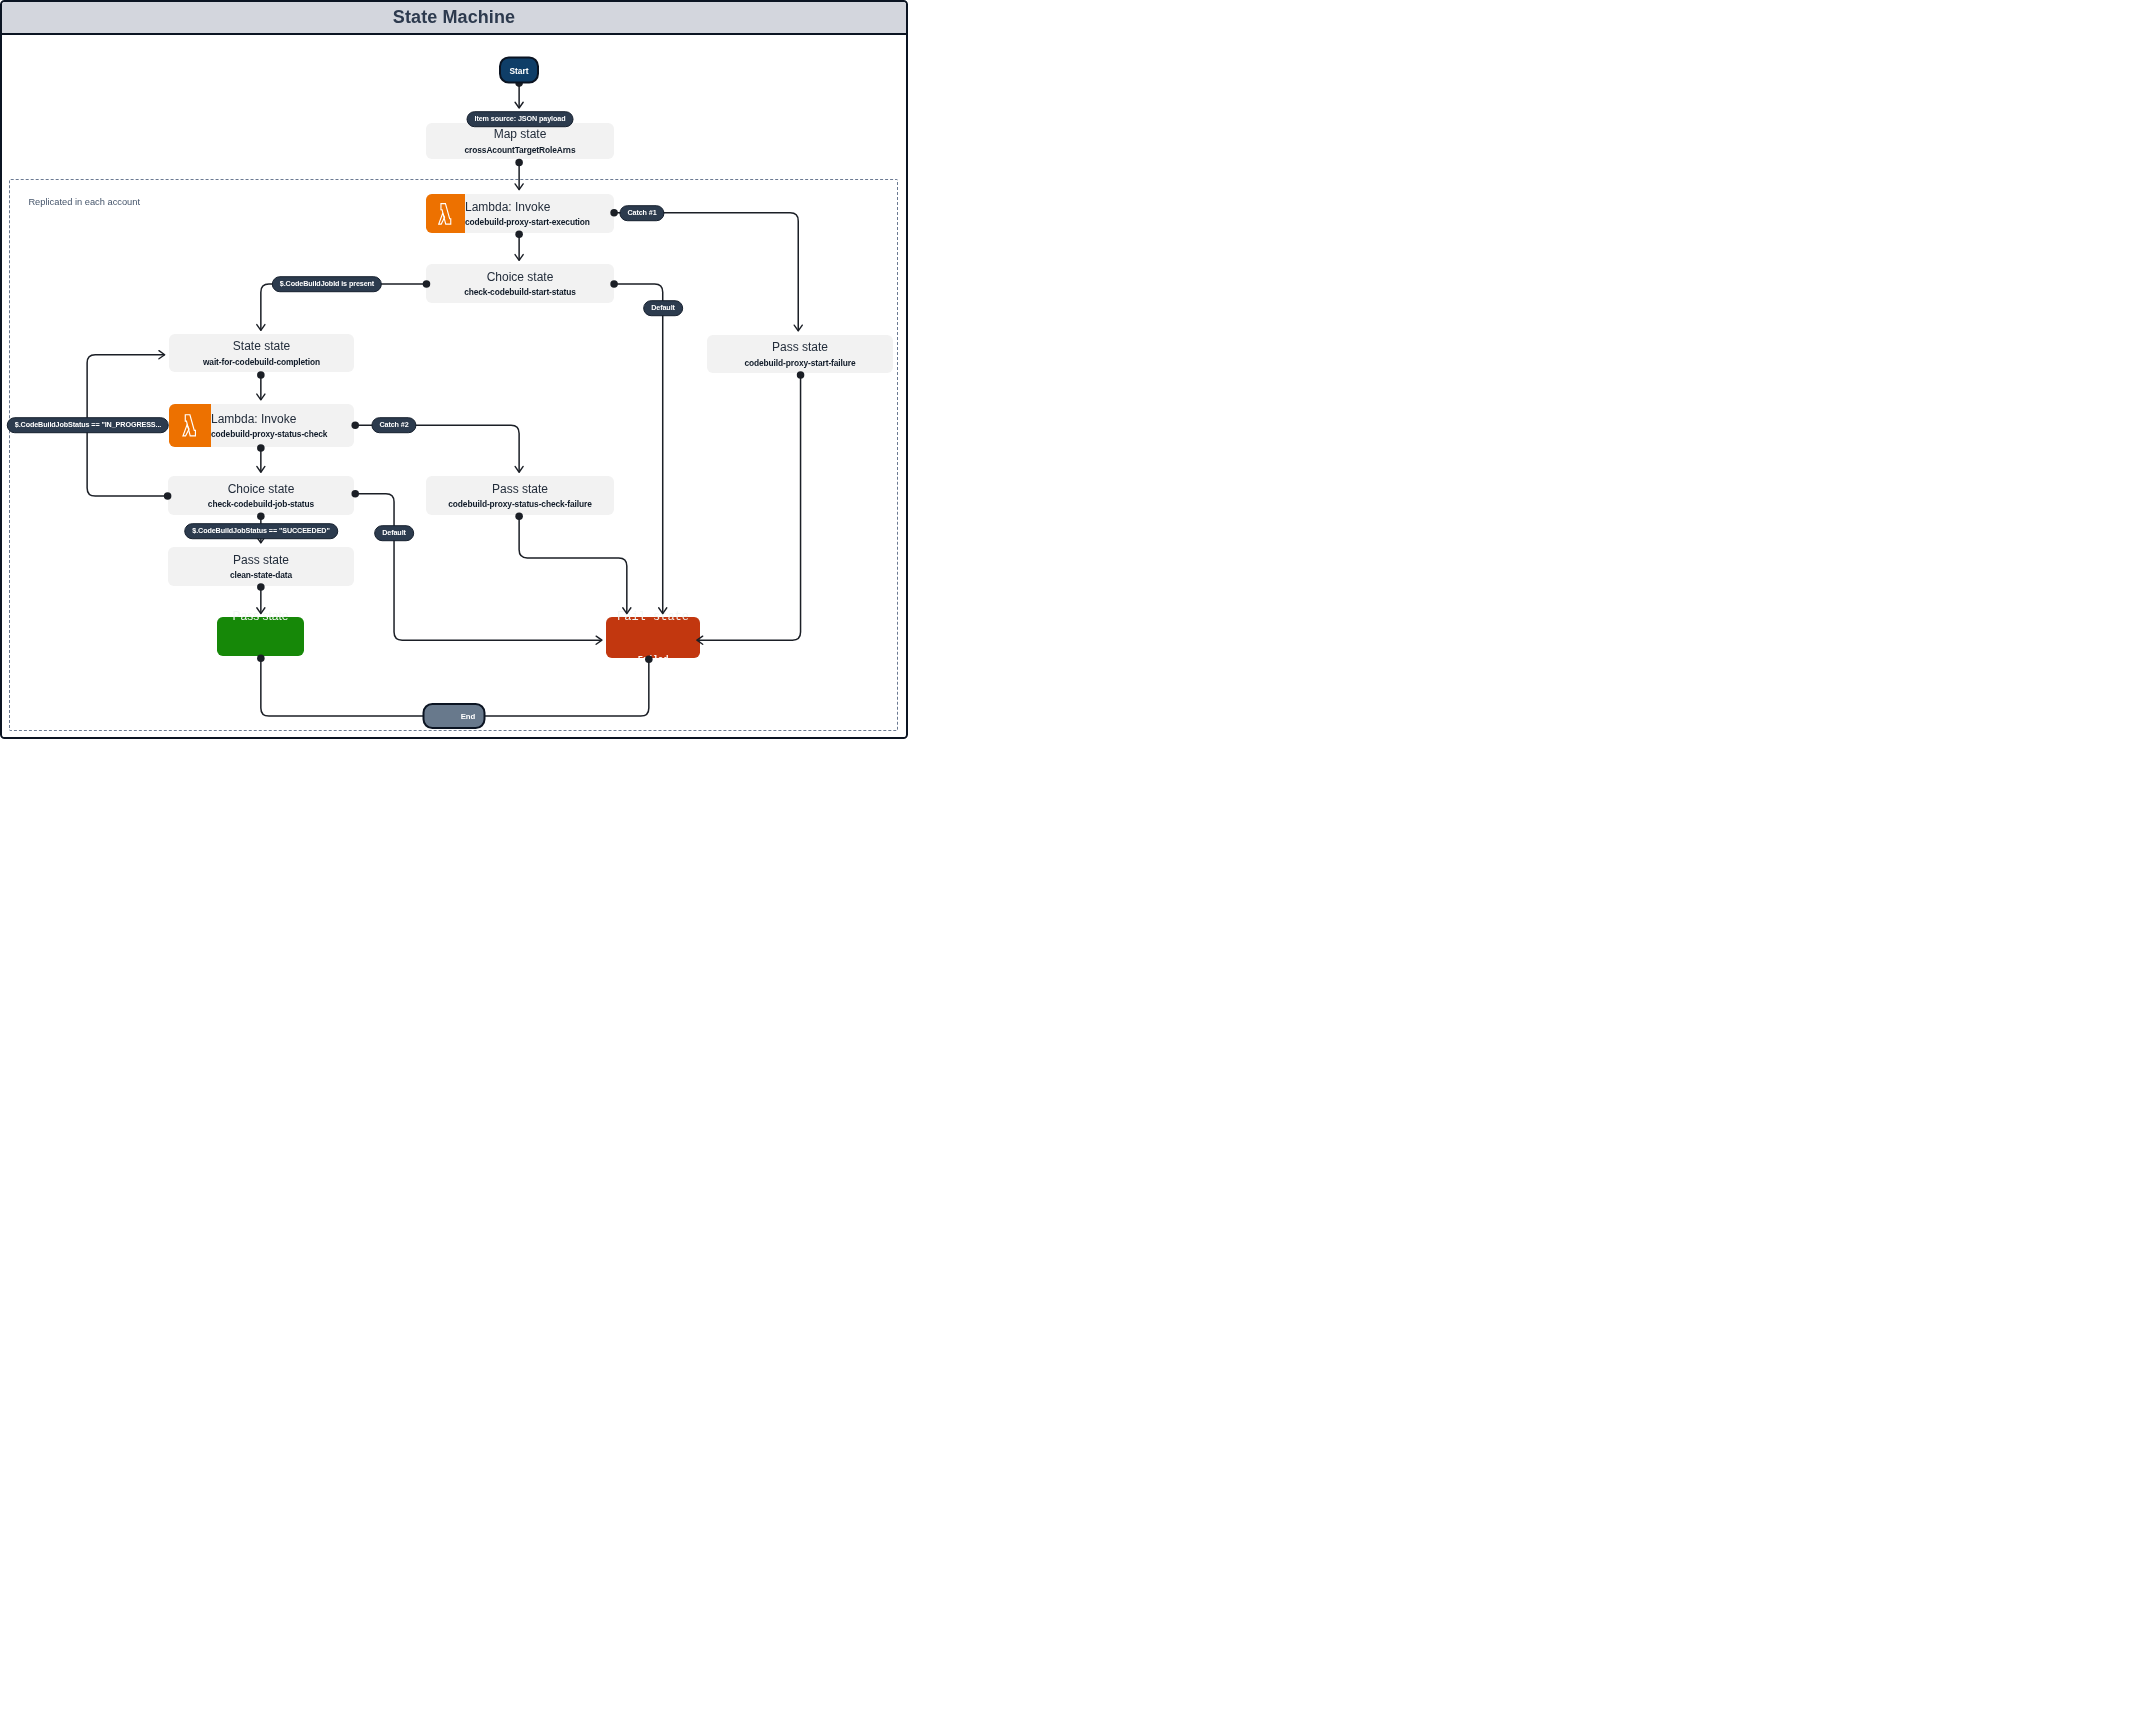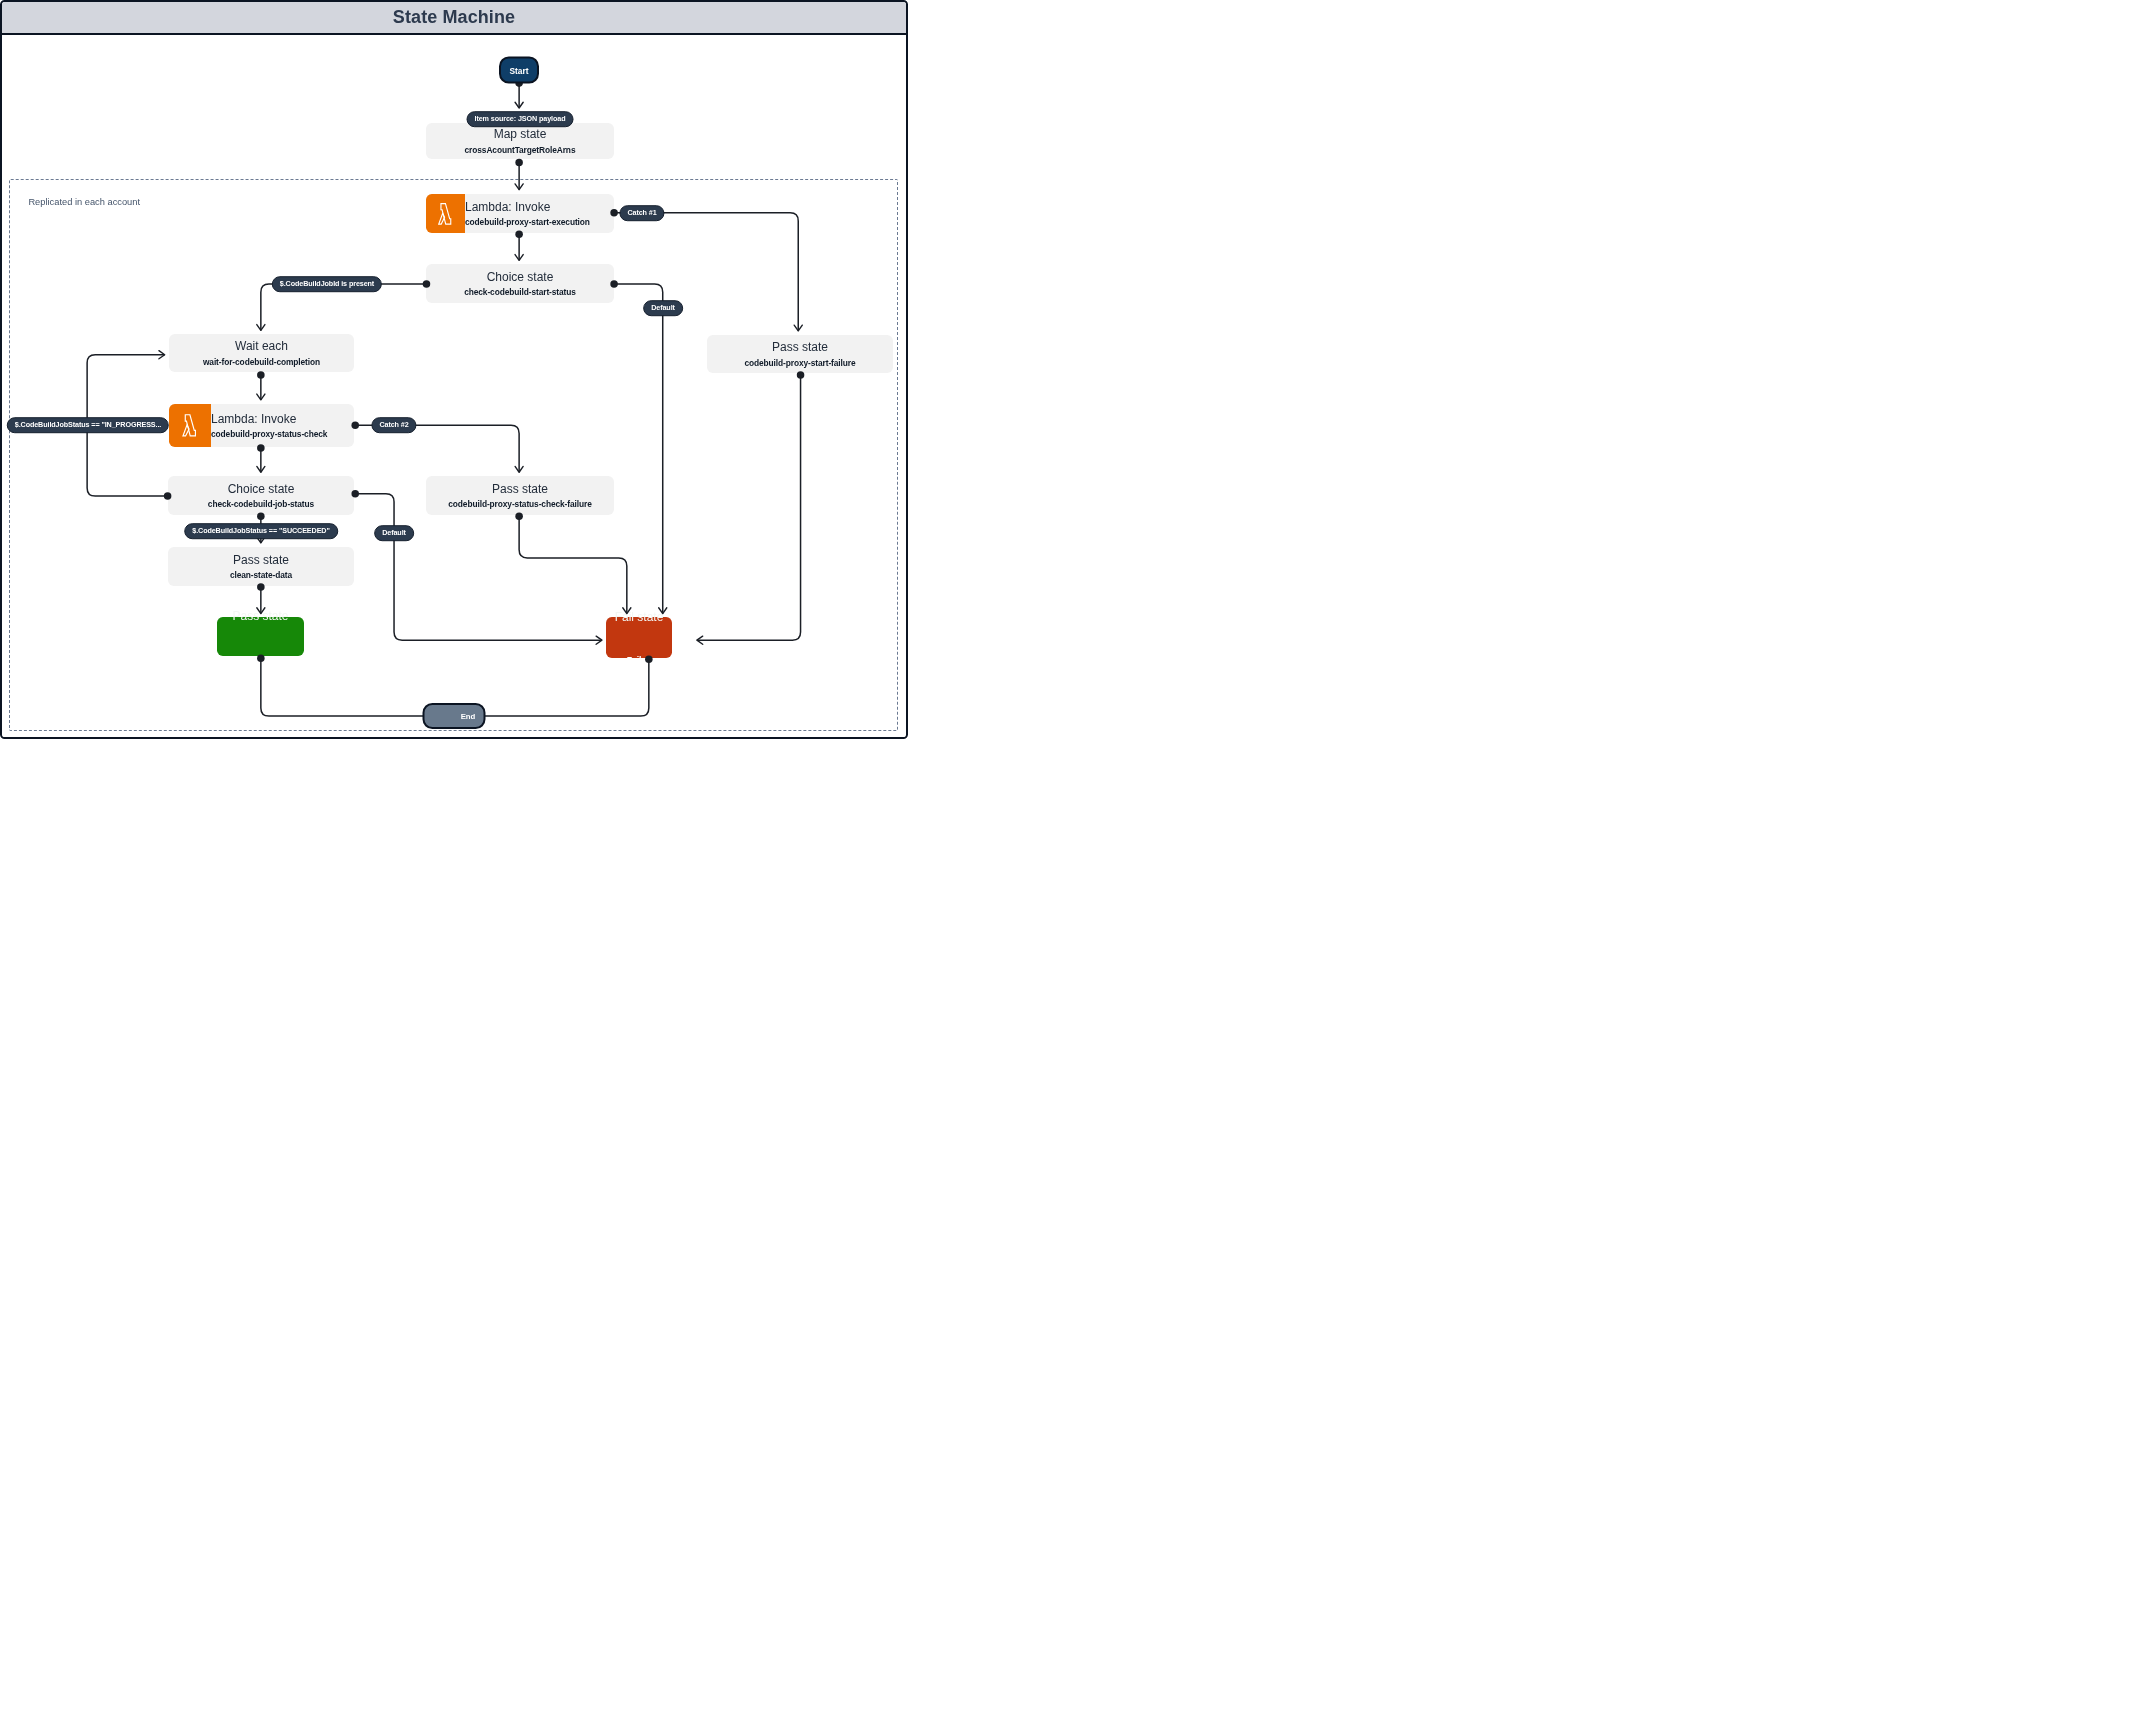--- a/index.html
+++ b/index.html
@@ -151,21 +151,21 @@
   <div class="state" style="left:424px;top:262px;width:188px;height:39px;">
     <div class="t">Choice state</div>
     <div class="n">check-codebuild-start-status</div>
   </div>
 
   <div class="pill" style="left:325px;top:282px;">$.CodeBuildJobId is present</div>
 
   <div class="pill" style="left:661px;top:306px;">Default</div>
 
   <div class="state" style="left:167px;top:332px;width:185px;height:38px;">
-    <div class="t">Wait each</div>
+    <div class="t">State state</div>
     <div class="n">wait-for-codebuild-completion</div>
   </div>
 
   <div class="state" style="left:705px;top:333px;width:186px;height:38px;">
     <div class="t">Pass state</div>
     <div class="n">codebuild-proxy-start-failure</div>
   </div>
 
   <div class="state lambda" style="left:167px;top:402px;width:185px;height:43px;">
     <div class="chip" style="width:42px;">
@@ -201,21 +201,21 @@
   <div class="state" style="left:166px;top:545px;width:186px;height:39px;">
     <div class="t">Pass state</div>
     <div class="n">clean-state-data</div>
   </div>
 
   <div class="state success" style="left:215px;top:615px;width:87px;height:39px;">
     <div class="t">Pass state</div>
     <div class="n">Success</div>
   </div>
 
-  <div class="state failed" style="left:604px;top:615px;width:66px;height:41px;">
+  <div class="state failed" style="left:604px;top:615px;width:94px;height:41px;font-family:Liberation Mono, monospace;">
     <div class="t">Fail state</div>
     <div class="n">Failed</div>
   </div>
 
   <div class="terminal end" style="left:452px;top:714px;">
     <span>End</span>
   </div>
 
 </div>
 

